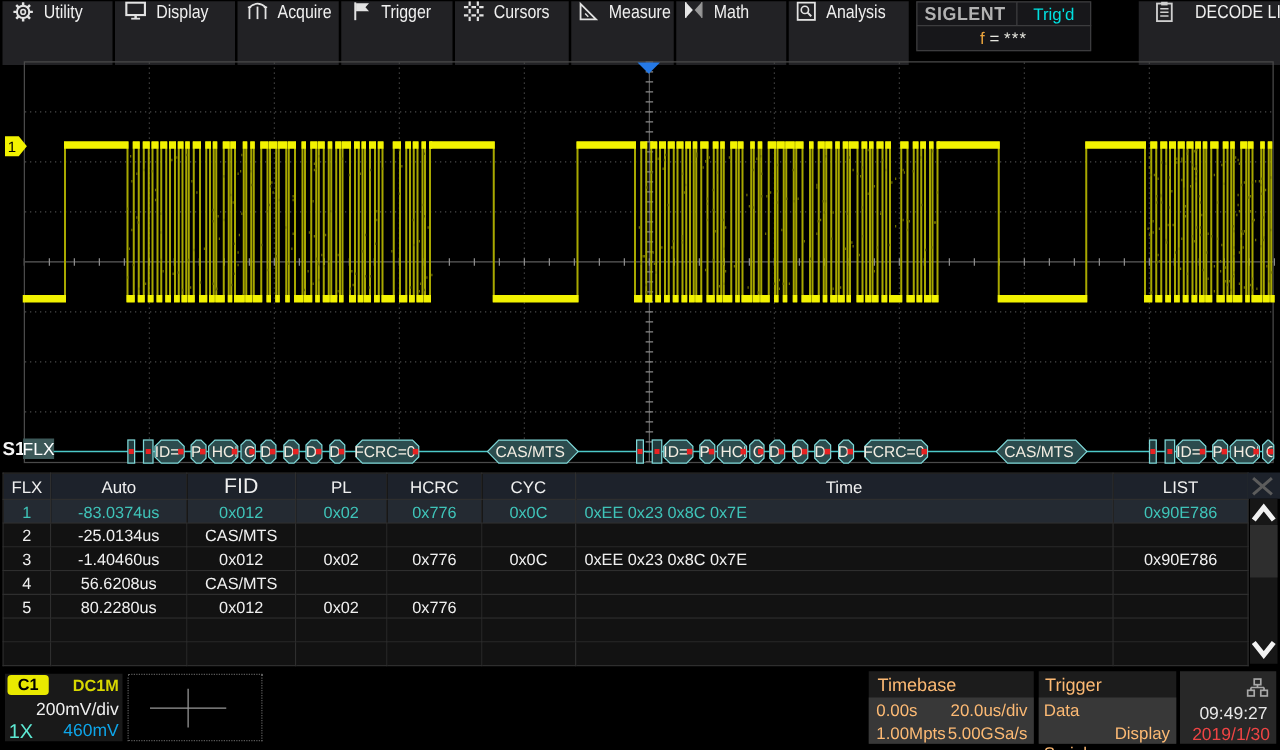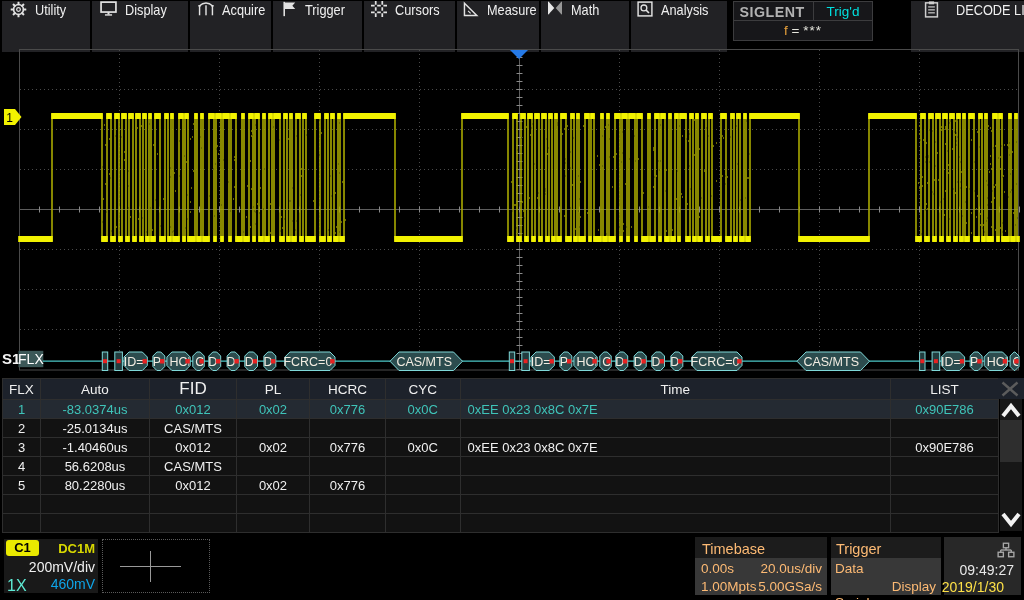--- a/index.html
+++ b/index.html
@@ -1195,13 +1195,13 @@
           <rect x="8.5" y="1.5" width="7" height="6"></rect>
           <rect x="1.5" y="13.5" width="7" height="6"></rect>
           <rect x="15.5" y="13.5" width="7" height="6"></rect>
           <line x1="12" y1="7.5" x2="12" y2="10.5"></line>
           <line x1="5" y1="10.5" x2="19" y2="10.5"></line>
           <line x1="5" y1="10.5" x2="5" y2="13.5"></line>
           <line x1="19" y1="10.5" x2="19" y2="13.5"></line>
         </g>
       </svg></div>
  <div class="abs" style="right:7px;top:25px;color:#e8e8e8;font-size:14px">09:49:27</div>
- <div class="abs" style="right:17px;top:42px;color:#fde047;font-size:14px">2019/1/30</div>
+ <div class="abs" style="right:5px;top:42px;color:#ef4444;font-size:14px">2019/1/30</div>
 </div>
 </body></html>

